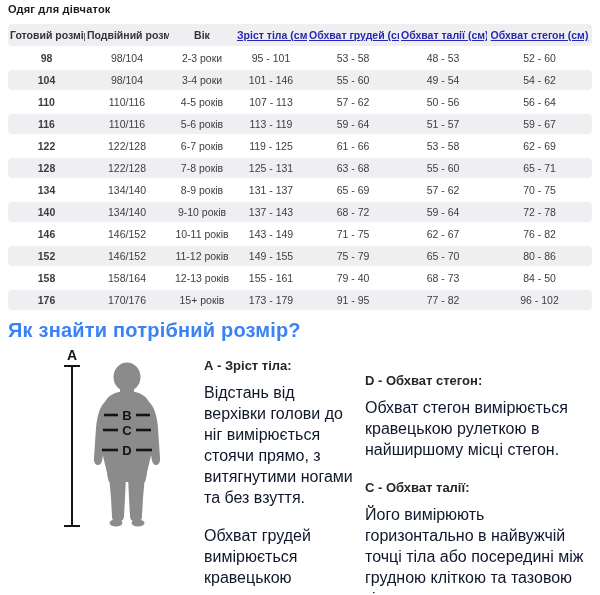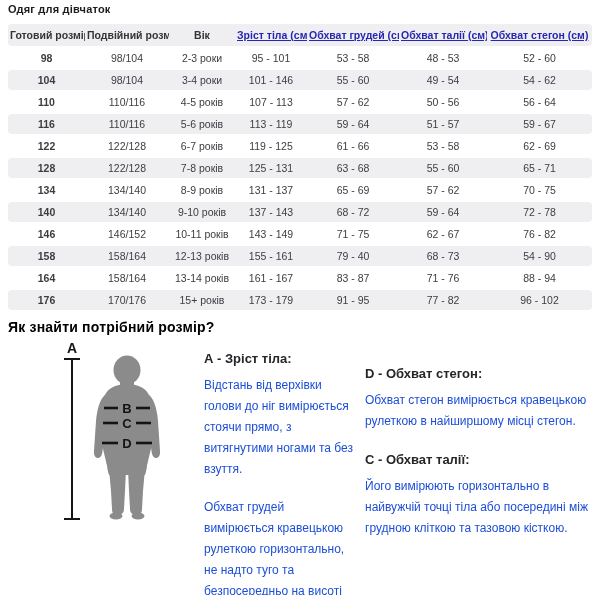--- a/index.html
+++ b/index.html
@@ -47,35 +47,35 @@
   table.size-table tbody td {
     height: 20px;
     color: #3c3c42;
     background: #ffffff;
   }
   table.size-table tbody tr:nth-child(even) td { background: #efeff2; }
   table.size-table tbody tr td:first-child { border-radius: 4px 0 0 4px; font-weight: bold; }
   table.size-table tbody tr td:last-child  { border-radius: 0 4px 4px 0; }
 
   h2.section-title {
-    font-size: 14px; font-weight: bold; color: #000000;
+    font-size: 20px; font-weight: bold; color: #3b82f6;
     margin: 7px 0 4px 0; letter-spacing: .2px;
   }
 
   .guide { display: flex; align-items: flex-start; }
   .diagram { width: 150px; margin-left: 37px; flex: 0 0 auto; }
   .gcol { }
   .gcol-left  { width: 150px; margin-left: 9px;  padding-top: 12px; }
   .gcol-right { flex: 1; margin-left: 11px; padding-top: 27px; }
   .gblock-heading {
     font-size: 13px; font-weight: bold; color: #26262a;
     margin: 0 0 9px 0;
   }
   .gblock p {
-    font-size: 12px; line-height: 21px; color: #1d4ed8;
+    font-size: 16px; line-height: 21px; color: #0f172a;
     margin: 0 0 17px 0;
   }
   .gcol-right .gblock p { margin-bottom: 20px; }
 </style>
 </head>
 <body>
 
 <div class="page">
 
   <h1 class="table-title">Одяг для дівчаток</h1>
@@ -177,36 +177,36 @@
         <tr>
           <td>146</td>
           <td>146/152</td>
           <td>10-11 років</td>
           <td>143 - 149</td>
           <td>71 - 75</td>
           <td>62 - 67</td>
           <td>76 - 82</td>
         </tr>
         <tr>
+          <td>152</td>
+          <td>146/152</td>
+          <td>11-12 років</td>
+          <td>149 - 155</td>
+          <td>75 - 79</td>
+          <td>65 - 70</td>
+          <td>80 - 86</td>
+        </tr>
+        <tr>
           <td>158</td>
           <td>158/164</td>
           <td>12-13 років</td>
           <td>155 - 161</td>
           <td>79 - 40</td>
           <td>68 - 73</td>
-          <td>54 - 90</td>
-        </tr>
-        <tr>
-          <td>164</td>
-          <td>158/164</td>
-          <td>13-14 років</td>
-          <td>161 - 167</td>
-          <td>83 - 87</td>
-          <td>71 - 76</td>
-          <td>88 - 94</td>
+          <td>84 - 50</td>
         </tr>
         <tr>
           <td>176</td>
           <td>170/176</td>
           <td>15+ років</td>
           <td>173 - 179</td>
           <td>91 - 95</td>
           <td>77 - 82</td>
           <td>96 - 102</td>
         </tr>

